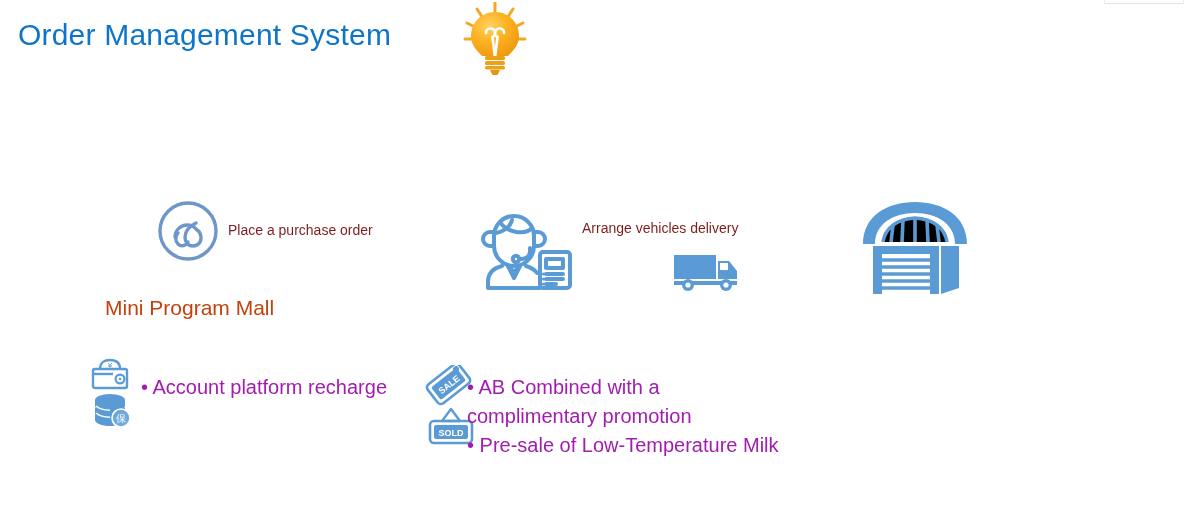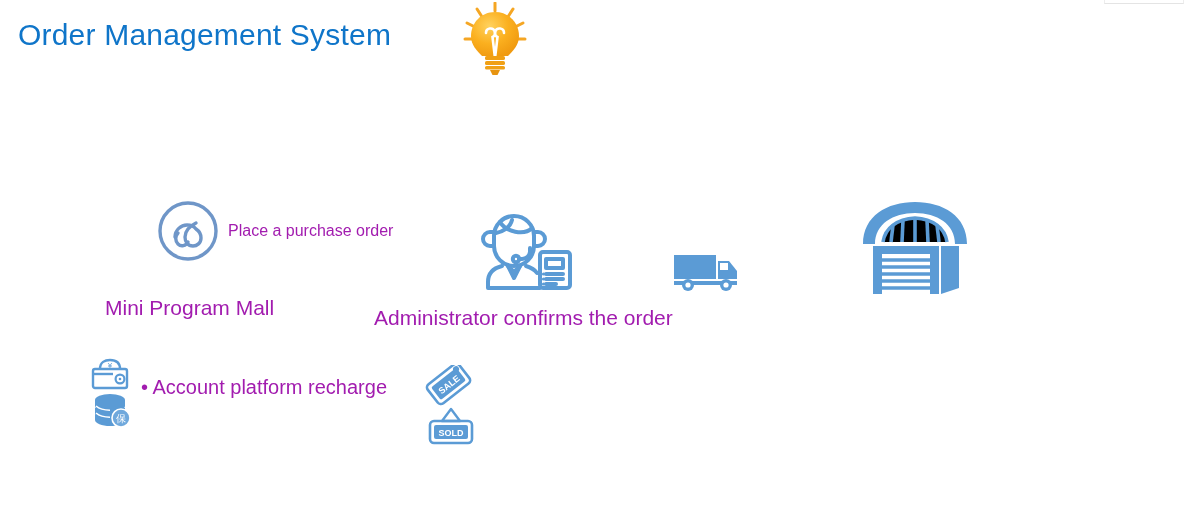--- a/index.html
+++ b/index.html
@@ -52,31 +52,31 @@
   }
 
   
   #miniprogram-icon { left: 152px; top: 199px; width: 64px; height: 64px; }
   #admin-icon       { left: 468px; top: 192px; width: 104px; height: 104px; }
   #truck-icon       { left: 668px; top: 252px; width: 72px; height: 40px; }
   #warehouse-icon   { left: 853px; top: 196px; width: 116px; height: 104px; }
 
   
   .step-label {
-    font-size: 16px;
-    color: #a21caf;
+    font-size: 14px;
+    color: #7f1d1d;
     white-space: nowrap;
   }
   #label-place-order { left: 224px; top: 222px; }
   #label-arrange     { left: 578px; top: 220px; }
 
   
   .step-caption {
     font-size: 21px;
-    color: #a21caf;
+    color: #c2410c;
     white-space: nowrap;
   }
   #caption-mini   { left: 101px; top: 296px; }
   #caption-admin  { left: 370px; top: 306px; }
   #caption-order  { left: 826px; top: 318px; }
 
   
   .bullet-text {
     font-size: 20px;
     color: #a21caf;
@@ -163,22 +163,22 @@
         <path d="M74 82 h17 M74 87 h17 M74 92 h10"></path>
       </g>
       <g fill="#5b9bd5">
         <circle cx="71.5" cy="82" r="1.6"></circle>
         <circle cx="71.5" cy="87" r="1.6"></circle>
         <circle cx="71.5" cy="92" r="1.6"></circle>
       </g>
     </svg>
   </div>
 
-
-  <div class="abs step-caption" id="caption-admin">Administrator confirms the order</div>
+  <div class="abs step-label" id="label-arrange">Arrange vehicles delivery</div>
+
 
   <div class="abs" id="truck-icon">
     <svg viewBox="0 0 72 40" width="72" height="40">
       <rect x="2" y="3" width="42" height="24" fill="#5b9bd5"></rect>
       <path d="M46 9 h11 l8 10 v8 h-19 Z" fill="#5b9bd5"></path>
       <rect x="48" y="11" width="8" height="7" fill="#ffffff"></rect>
       <rect x="2" y="29" width="63" height="4" fill="#5b9bd5"></rect>
       <circle cx="16" cy="33" r="6" fill="#5b9bd5"></circle>
       <circle cx="16" cy="33" r="2.6" fill="#ffffff"></circle>
       <circle cx="54" cy="33" r="6" fill="#5b9bd5"></circle>
@@ -258,14 +258,19 @@
       <path d="M26 44 l-9 12 h18 Z" fill="none" stroke="#5b9bd5" stroke-width="2.4" stroke-linejoin="round"></path>
 
       <g>
         <rect x="5" y="56" width="42" height="22" rx="4" fill="none" stroke="#5b9bd5" stroke-width="2.6"></rect>
         <rect x="9" y="60" width="34" height="14" rx="2" fill="#5b9bd5"></rect>
         <text x="26" y="71" font-family="'Liberation Sans',sans-serif" font-size="9" font-weight="bold" fill="#ffffff" text-anchor="middle">SOLD</text>
       </g>
     </svg>
   </div>
 
+  <div class="abs bullet-text" id="bullets-right">
+    <div class="wrap-line">• AB Combined with a</div>
+    <div class="wrap-line">complimentary promotion</div>
+    <div class="wrap-line">• Pre-sale of Low-Temperature Milk</div>
+  </div>
 
 </div>
 
 </body></html>

